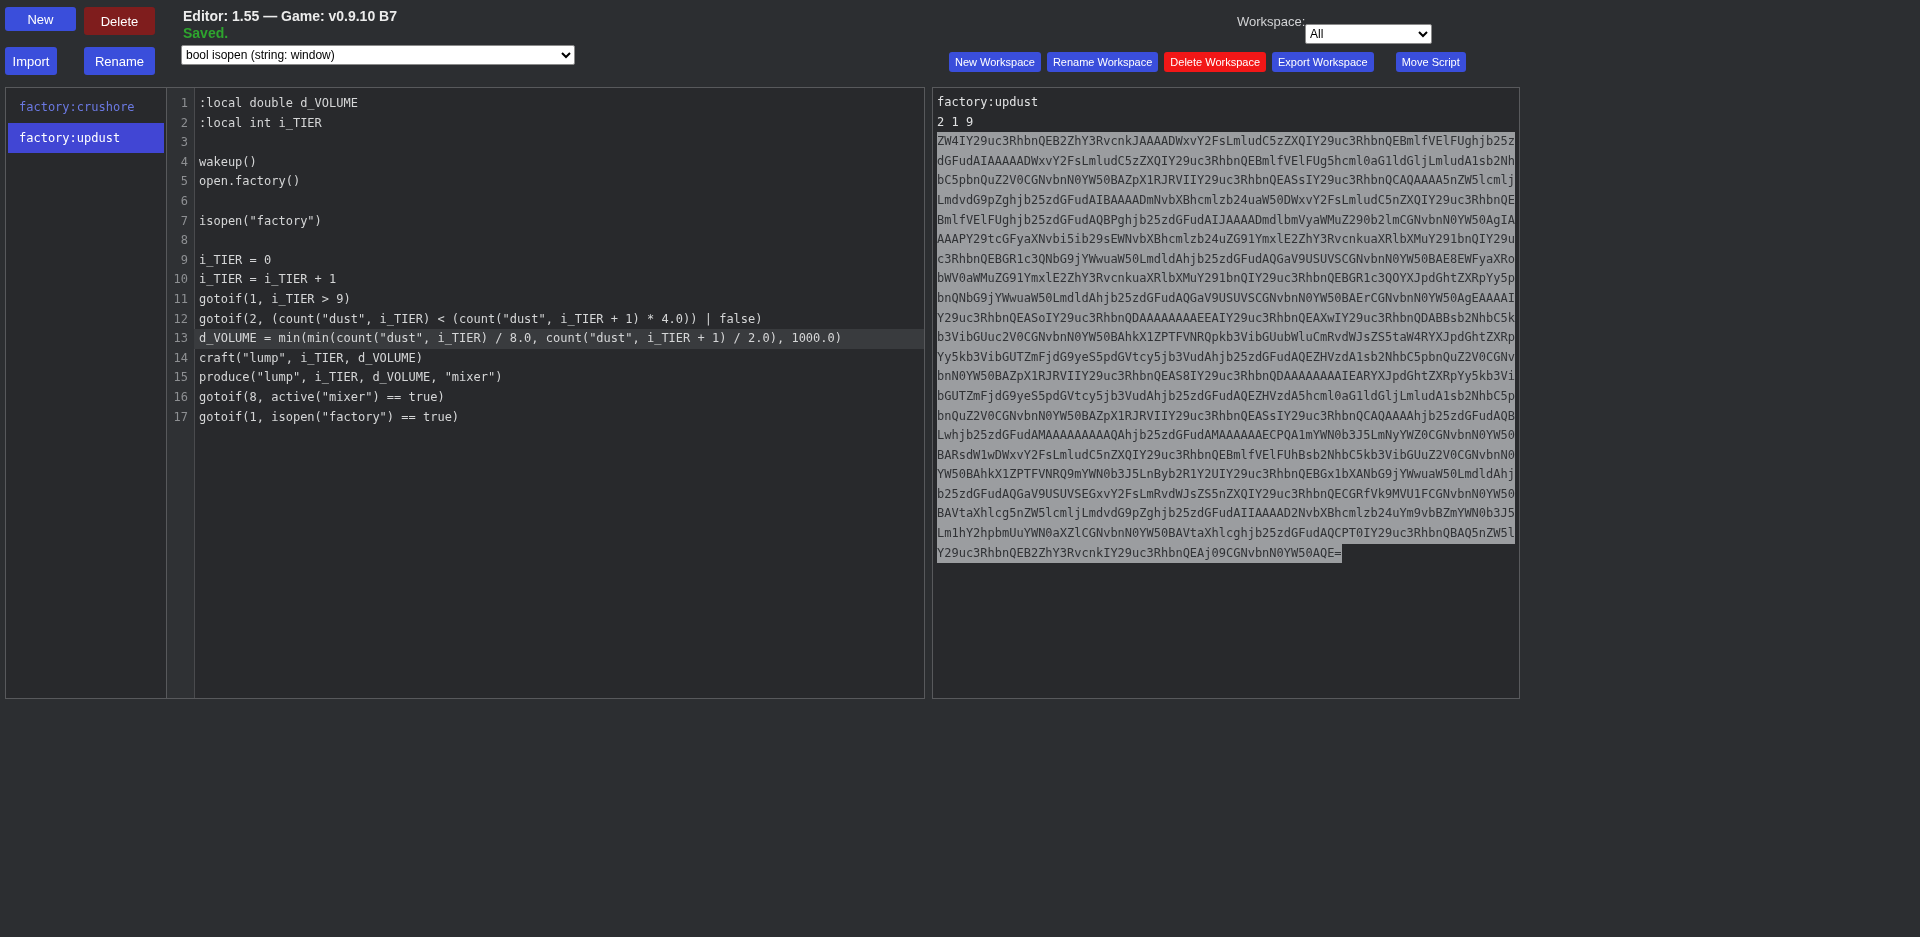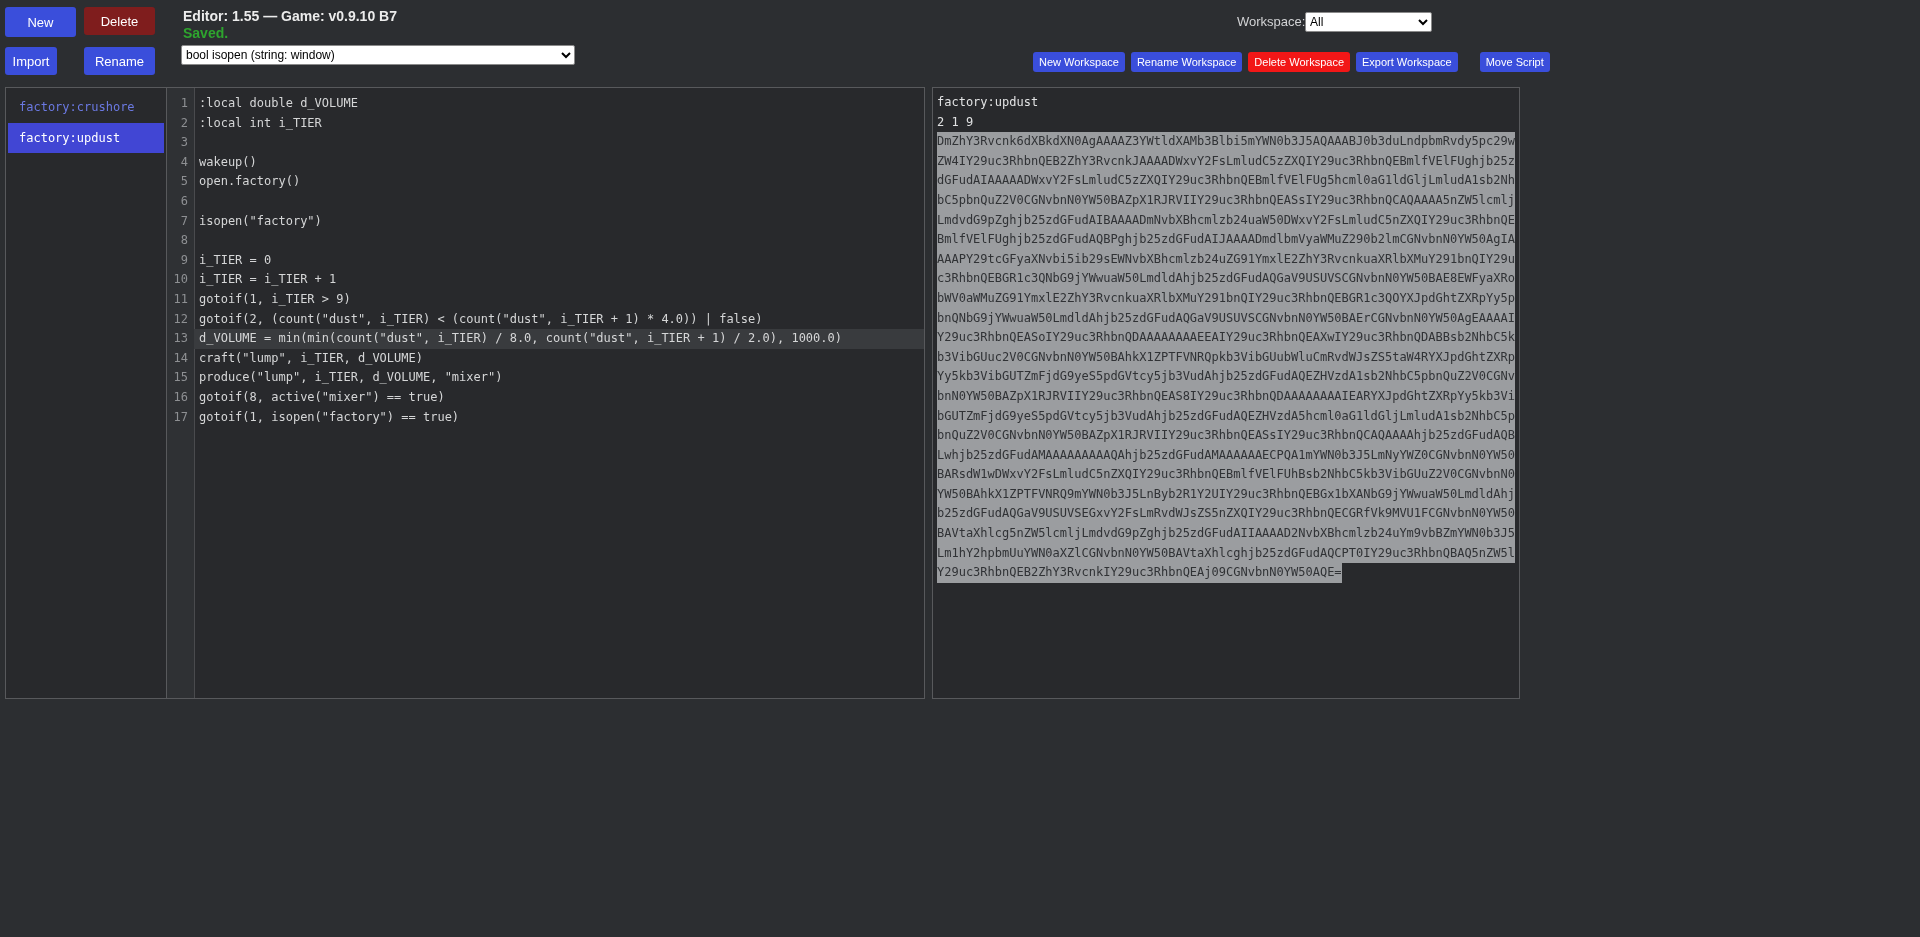--- a/index.html
+++ b/index.html
@@ -12,37 +12,37 @@
   }
 
   
   .btn {
     position:absolute; display:flex; align-items:center; justify-content:center;
     color:#fff; font-size:13px; border:none; border-radius:3px; cursor:pointer;
     font-family:"Liberation Sans", sans-serif;
   }
   .btn.blue { background:#3a4edb; }
   .btn.red  { background:#7f1d1d; }
-  #btn-new    { left:5px;  top:7px;  width:71px; height:30px; }
+  #btn-new    { left:5px;  top:7px;  width:71px; height:24px; }
   #btn-delete { left:84px; top:7px;  width:71px; height:28px; }
   #btn-import { left:5px;  top:47px; width:52px; height:28px; }
   #btn-rename { left:84px; top:47px; width:71px; height:28px; }
 
   #title { position:absolute; left:183px; top:8px;  font-size:14px; font-weight:bold; color:#ececec; }
   #saved { position:absolute; left:183px; top:25px; font-size:14px; font-weight:bold; color:#2ea52e; }
 
   select {
     background:#fff; color:#000; border:1px solid #8a8a8a; border-radius:2px;
     font-family:"Liberation Sans", sans-serif;
   }
   #fn-select { position:absolute; left:181px;  top:45px; width:394px; height:20px; font-size:12px; }
   #ws-label  { position:absolute; left:1237px; top:14px; font-size:13px; color:#d2d3d5; }
-  #ws-select { position:absolute; left:1305px; top:12px; width:127px; height:20px; font-size:12px; }
-
-  #ws-buttons { position:absolute; left:1017px; top:52px; display:flex; gap:6px;padding-left:16px; }
+  #ws-select { position:absolute; left:1305px; top:24px; width:127px; height:20px; font-size:12px; }
+
+  #ws-buttons { position:absolute; left:933px; top:52px; display:flex; gap:6px;padding-left:16px; }
   #ws-buttons button {
     background:#3a4edb; color:#fff; border:none; border-radius:3px;
     font-size:11px; padding:4px 6px; cursor:pointer; white-space:nowrap;
     font-family:"Liberation Sans", sans-serif;
   }
   #ws-buttons button.danger { background:#f21717; }
   #ws-buttons button:nth-of-type(3) { }
   #ws-buttons button:nth-of-type(5) { margin-left:16px; }
 
   
@@ -214,21 +214,20 @@
         <div class="line-text">gotoif(1, isopen("factory") == true)</div>
       </div>
     </div>
 </div>
 
 <div id="right-panel">
   <div id="export-name">factory:updust</div>
   <div id="export-counts">2 1 9</div>
   <div id="export-text">
 
-      <div class="b64-line">DmZhY3Rvcnk6dXBkdXN0AgAAAAZ3YWtldXAMb3Blbi5mYWN0b3J5AQAAABJ0b3duLndpbmRvdy5pc29w</div>
 
       <div class="b64-line">ZW4IY29uc3RhbnQEB2ZhY3RvcnkJAAAADWxvY2FsLmludC5zZXQIY29uc3RhbnQEBmlfVElFUghjb25z</div>
 
       <div class="b64-line">dGFudAIAAAAADWxvY2FsLmludC5zZXQIY29uc3RhbnQEBmlfVElFUg5hcml0aG1ldGljLmludA1sb2Nh</div>
 
       <div class="b64-line">bC5pbnQuZ2V0CGNvbnN0YW50BAZpX1RJRVIIY29uc3RhbnQEASsIY29uc3RhbnQCAQAAAA5nZW5lcmlj</div>
 
       <div class="b64-line">LmdvdG9pZghjb25zdGFudAIBAAAADmNvbXBhcmlzb24uaW50DWxvY2FsLmludC5nZXQIY29uc3RhbnQE</div>
 
       <div class="b64-line">BmlfVElFUghjb25zdGFudAQBPghjb25zdGFudAIJAAAADmdlbmVyaWMuZ290b2lmCGNvbnN0YW50AgIA</div>

